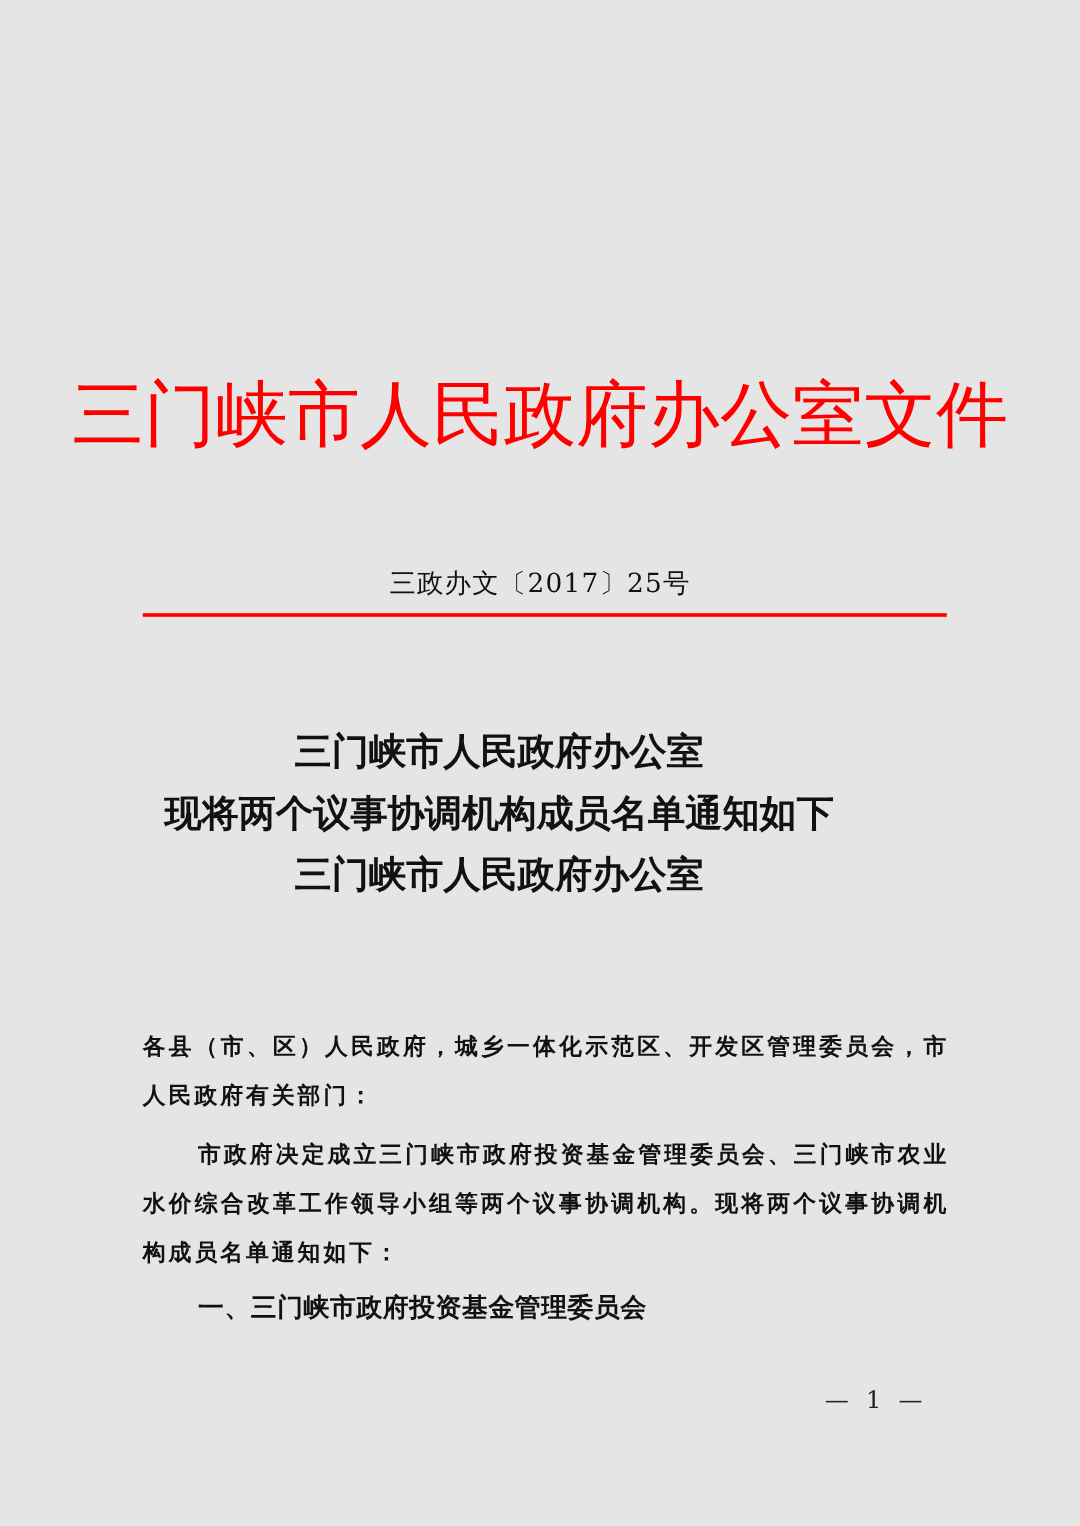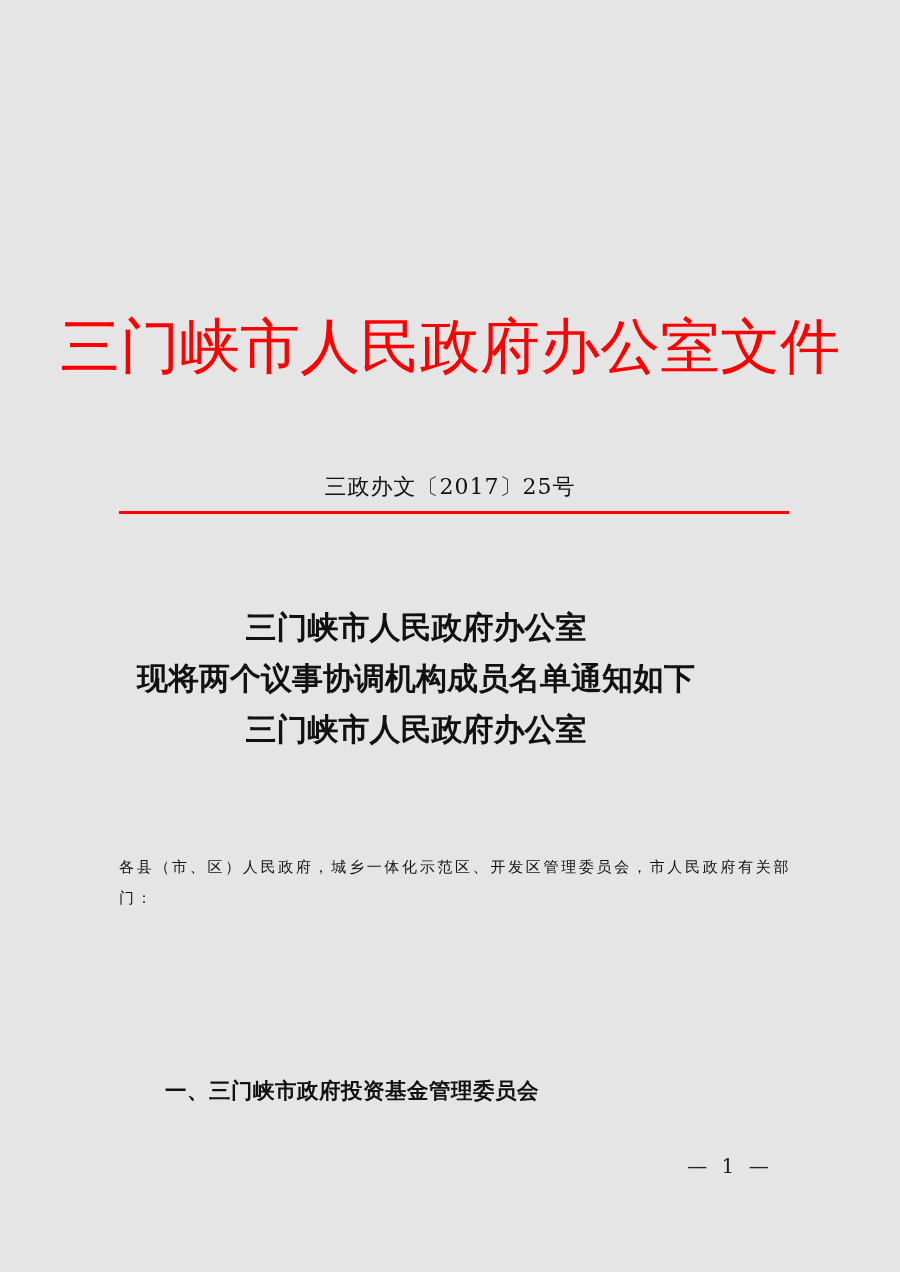--- a/index.html
+++ b/index.html
@@ -66,25 +66,26 @@
       font-weight: bold;
       font-size: 31px;
       line-height: 51px;
       color: #111111;
       white-space: nowrap;
     }
     .body-text {
       position: absolute;
       left: 119px;
       width: 672px;
-      font-size: 15px;
-      line-height: 31px;
+      font-size: 19px;
+      line-height: 41px;
       color: #111111;
       letter-spacing: 2.5px;
       text-align: justify;
+      font-weight: bold;
     }
     .salutation { top: 852px; }
     .paragraph { top: 942px; text-indent: 46px; }
     .section-heading {
       position: absolute;
       left: 165px;
       top: 1074px;
       font-family: Liberation Mono, monospace;
       font-weight: bold;
       font-size: 21.5px;
@@ -116,18 +117,19 @@
   <div class="red-rule"></div>
 
   <div class="title-block">
     <div class="title-line">三门峡市人民政府办公室</div>
     <div class="title-line">现将两个议事协调机构成员名单通知如下</div>
     <div class="title-line">三门峡市人民政府办公室</div>
   </div>
 
   <div class="body-text salutation">各县（市、区）人民政府，城乡一体化示范区、开发区管理委员会，市人民政府有关部门：</div>
 
+  <div class="body-text paragraph">市政府决定成立三门峡市政府投资基金管理委员会、三门峡市农业水价综合改革工作领导小组等两个议事协调机构。现将两个议事协调机构成员名单通知如下：</div>
 
   <div class="section-heading">一、三门峡市政府投资基金管理委员会</div>
 
   <div class="page-number">— 1 —</div>
 
 </div>
 
 </body></html>

